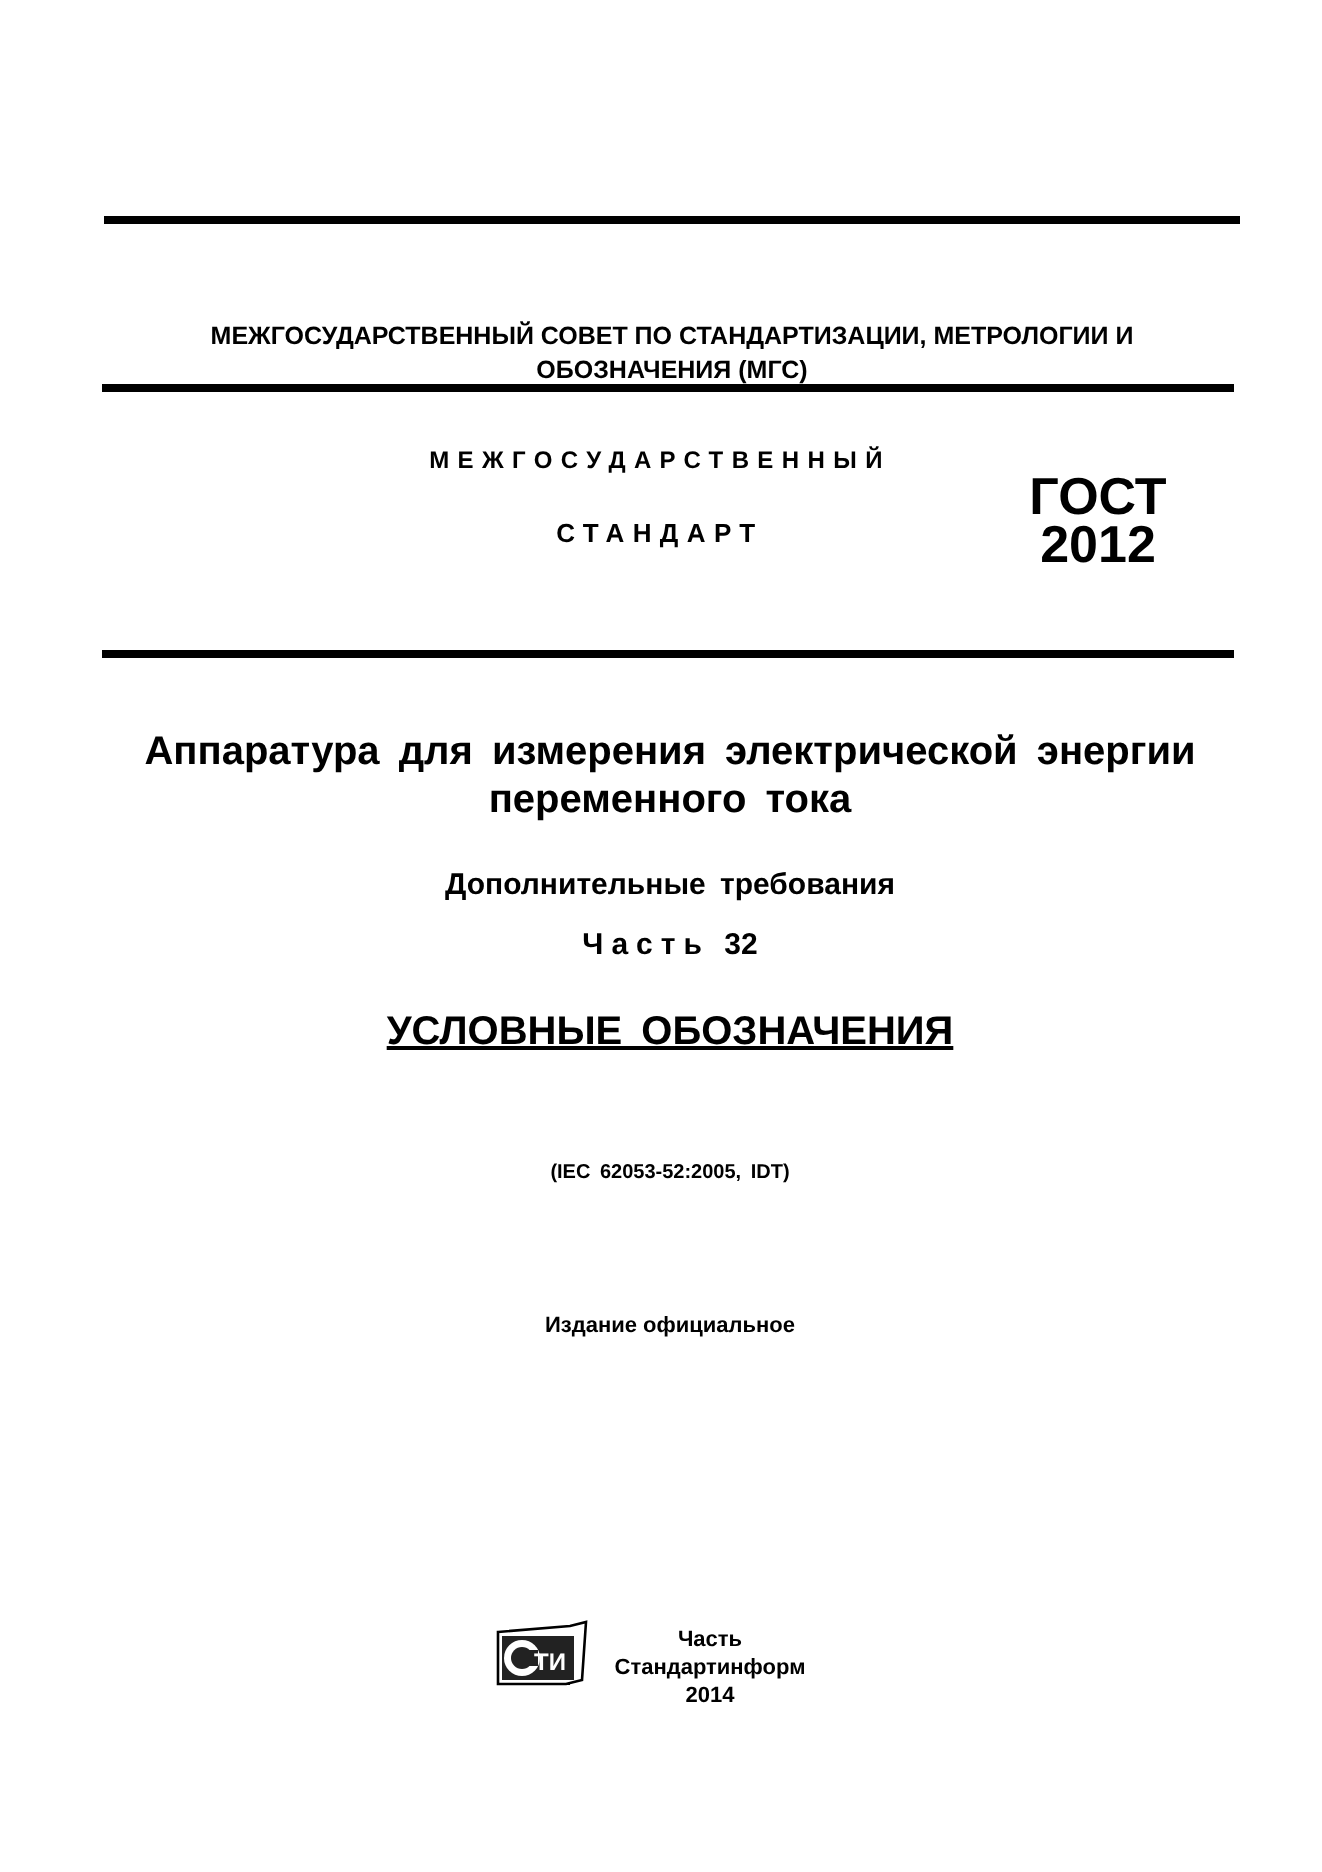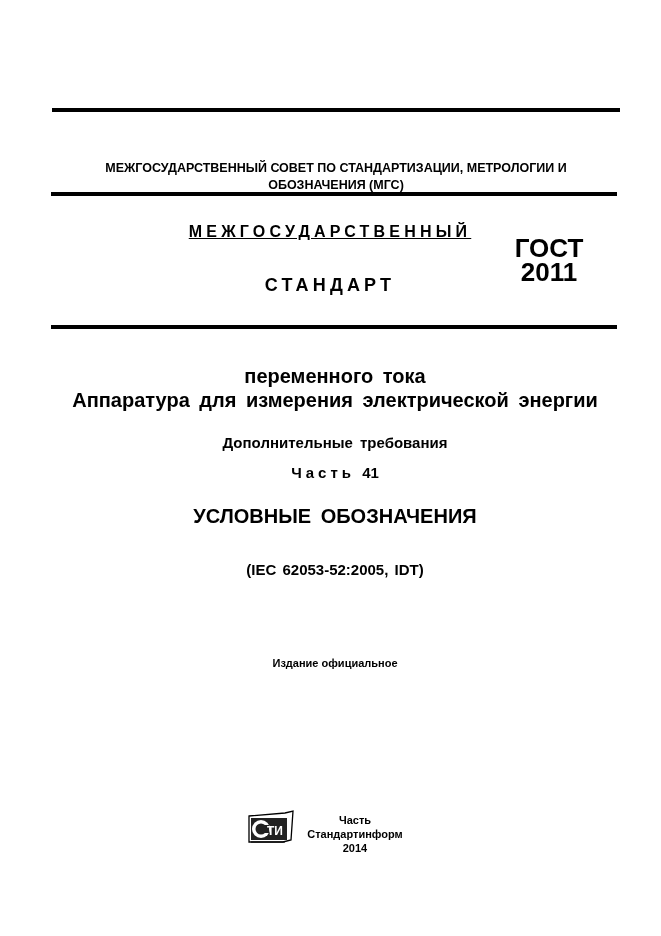--- a/index.html
+++ b/index.html
@@ -3,29 +3,29 @@
 <meta charset="utf-8">
 <style>
   html, body { margin: 0; padding: 0; background: #ffffff; }
   body { width: 661px; height: 936px; position: relative; overflow: hidden;
          font-family: "Liberation Sans", sans-serif; color: #000; }
   .abs { position: absolute; }
   .rule { position: absolute; background: #000; }
   .center { text-align: center; font-weight: bold; }
   .council-ru { left: 52px; width: 568px; top: 116px; font-size: 12.5px; line-height: 17px; margin-top: 44px; }
   .council-en { left: 52px; width: 568px; top: 160px; font-size: 12.5px; line-height: 17px; }
-  .std-word1 { left: 170px; width: 320px; top: 223px; font-size: 16px; letter-spacing: 4.2px; text-decoration: underline; }
-  .std-word2 { left: 170px; width: 320px; top: 275px; font-size: 18px; letter-spacing: 4.2px; text-align: center; }
+  .std-word1 { left: 170px; width: 320px; top: 223px; font-size: 12px; letter-spacing: 4.2px; }
+  .std-word2 { left: 170px; width: 320px; top: 259px; font-size: 13px; letter-spacing: 4.2px; text-align: center; }
   .gost { left: 474px; width: 150px; top: 236px; font-size: 26px; line-height: 24px; }
   .title { left: 40px; width: 590px; top: 364px; font-size: 20px; line-height: 24px; word-spacing: 4px; }
   .sub1 { left: 40px; width: 590px; top: 434px; font-size: 15px; word-spacing: 3px; }
   .sub2 { left: 40px; width: 590px; top: 464px; font-size: 15px; word-spacing: 3px; }
   .sub2 .spaced { letter-spacing: 4px; margin-top: 37px; }
-  .designations { left: 40px; width: 590px; top: 505px; font-size: 20px; word-spacing: 4px; }
-  .iec { left: 40px; width: 590px; top: 561px; font-size: 15px; word-spacing: 2px; }
+  .designations { left: 40px; width: 590px; top: 505px; font-size: 20px; word-spacing: 4px; text-decoration: underline; }
+  .iec { left: 40px; width: 590px; top: 581px; font-size: 10px; word-spacing: 2px; }
   .edition { left: 40px; width: 590px; top: 657px; font-size: 11px; }
   .publisher { left: 300px; width: 110px; top: 813px; font-size: 11px; line-height: 14px; }
   .logo { left: 247px; top: 810px; width: 48px; height: 36px; }
 </style>
 </head>
 <body>
 
 <div class="rule" style="left:52px; top:108px; width:568px; height:4px;"></div>
 
 <div class="abs center council-ru">
@@ -36,35 +36,35 @@
 <div class="abs center council-en">
 </div>
 
 <div class="rule" style="left:51px; top:192px; width:566px; height:4px;"></div>
 
 <div class="abs center std-word1">МЕЖГОСУДАРСТВЕННЫЙ</div>
 <div class="abs center std-word2">СТАНДАРТ</div>
 
 <div class="abs center gost">
   <div>ГОСТ</div>
-  <div>2011</div>
+  <div>2012</div>
 </div>
 
 <div class="rule" style="left:51px; top:325px; width:566px; height:4px;"></div>
 
 <div class="abs center title">
+  <div>Аппаратура для измерения электрической энергии</div>
   <div>переменного тока</div>
-  <div>Аппаратура для измерения электрической энергии</div>
 </div>
 
 <div class="abs center sub1">Дополнительные требования</div>
 
 <div class="abs center sub2">
   <span class="spaced">Часть</span>
-  <span>41</span>
+  <span>32</span>
 </div>
 
 <div class="abs center designations">УСЛОВНЫЕ ОБОЗНАЧЕНИЯ</div>
 
 <div class="abs center iec">(IEC 62053-52:2005, IDT)</div>
 
 <div class="abs center edition">Издание официальное</div>
 
 <div class="abs logo">
   <svg width="48" height="36" viewBox="0 0 48 36">

